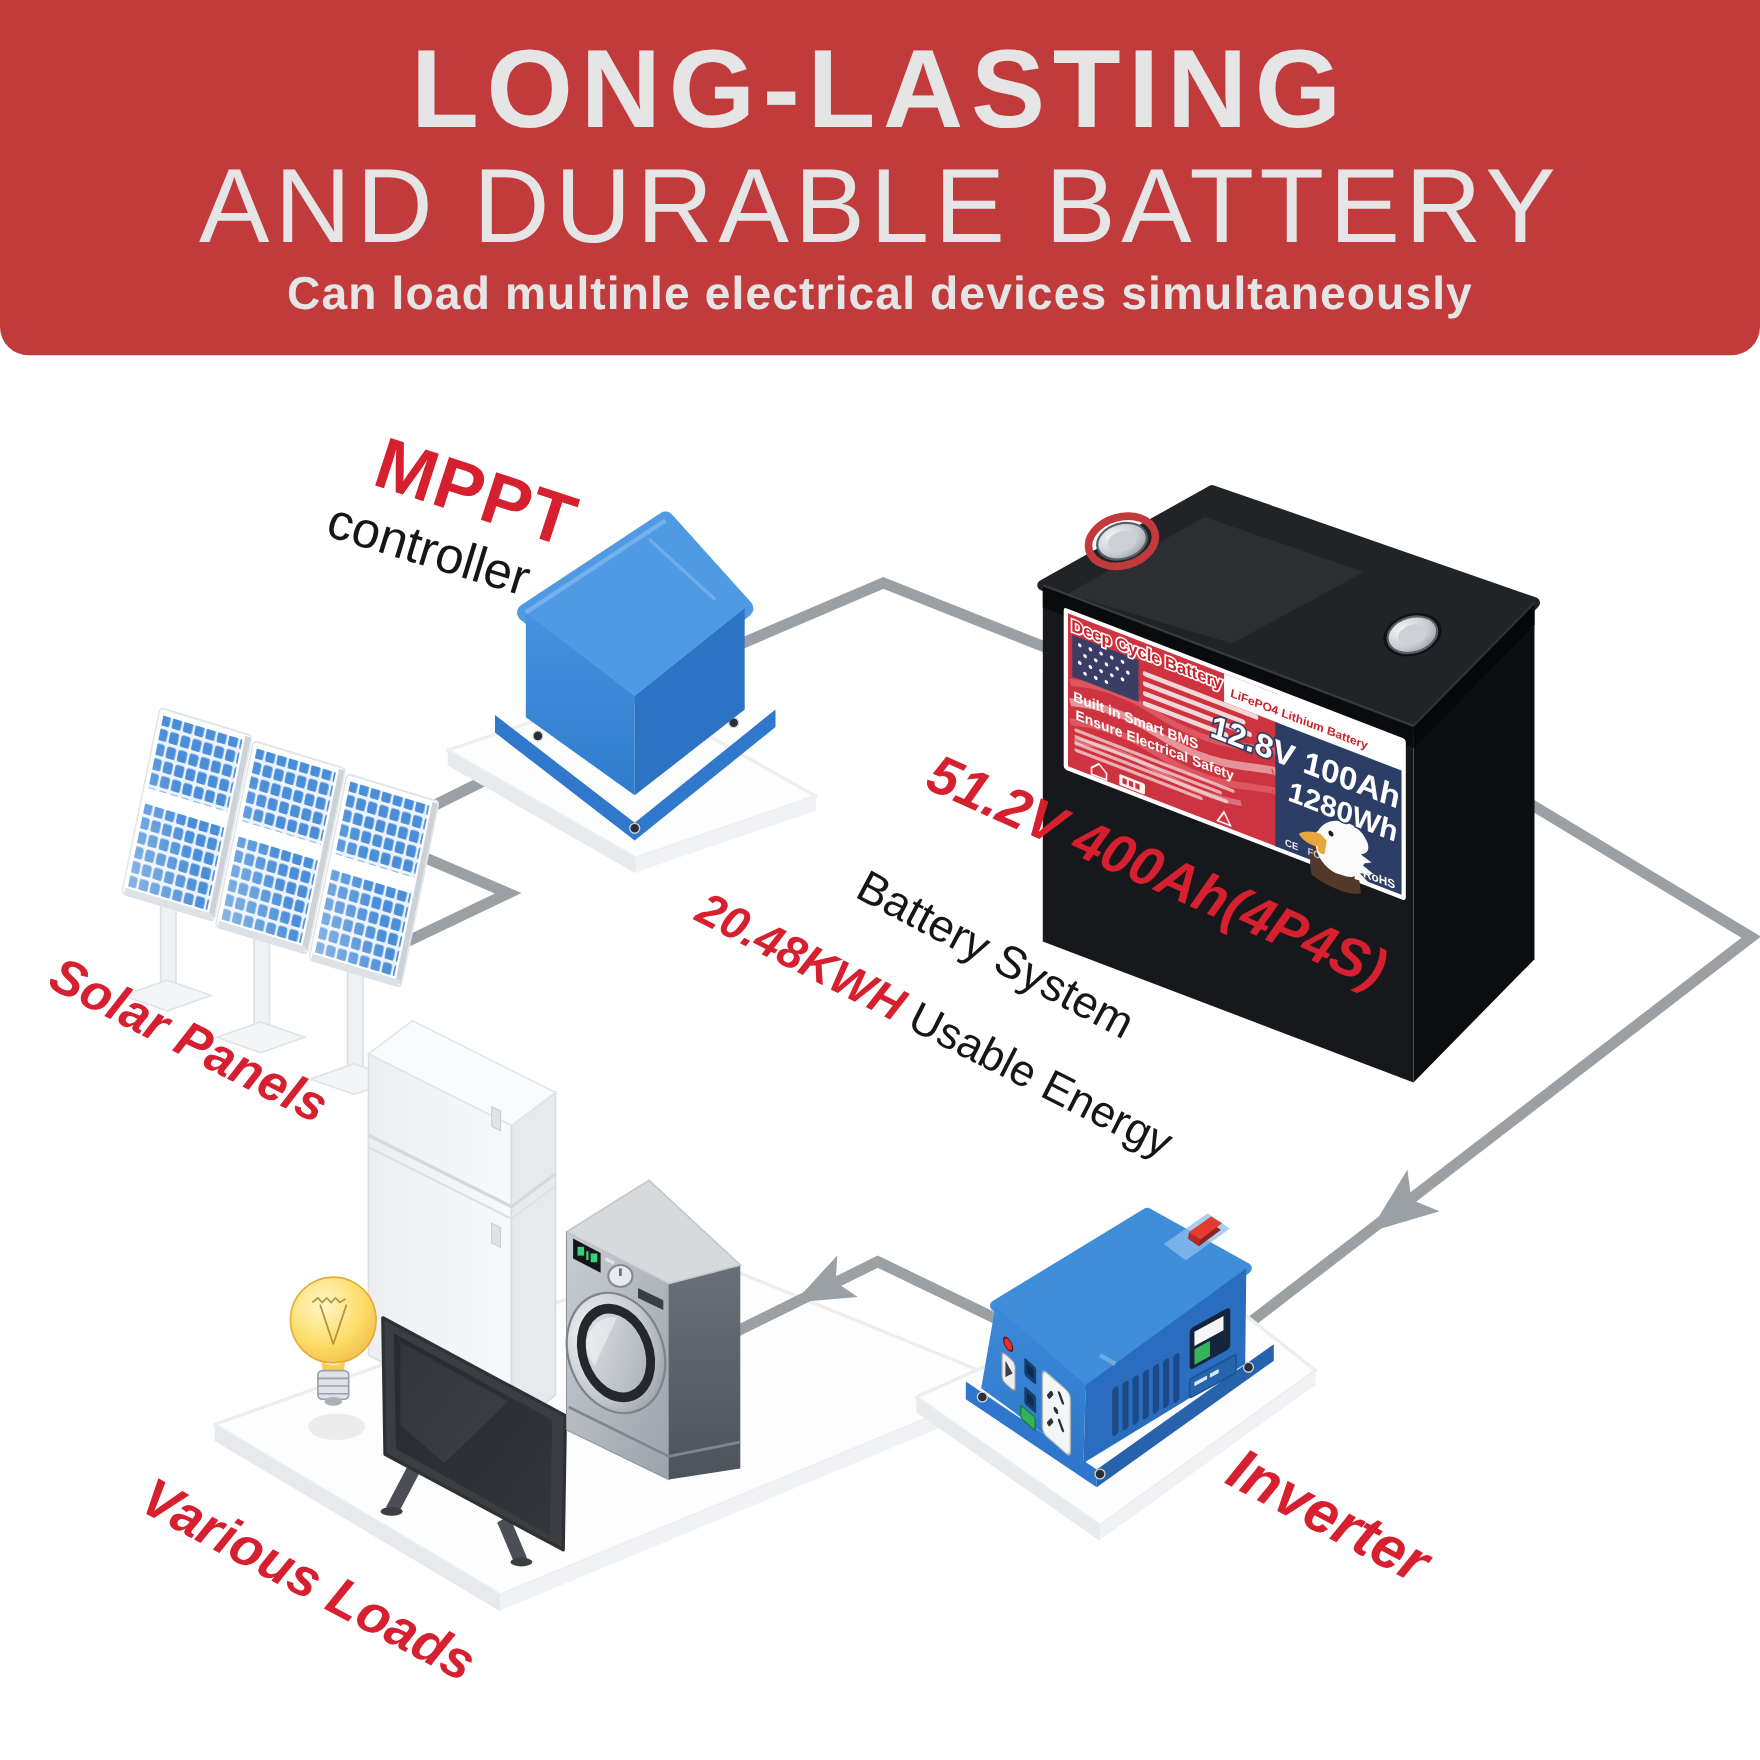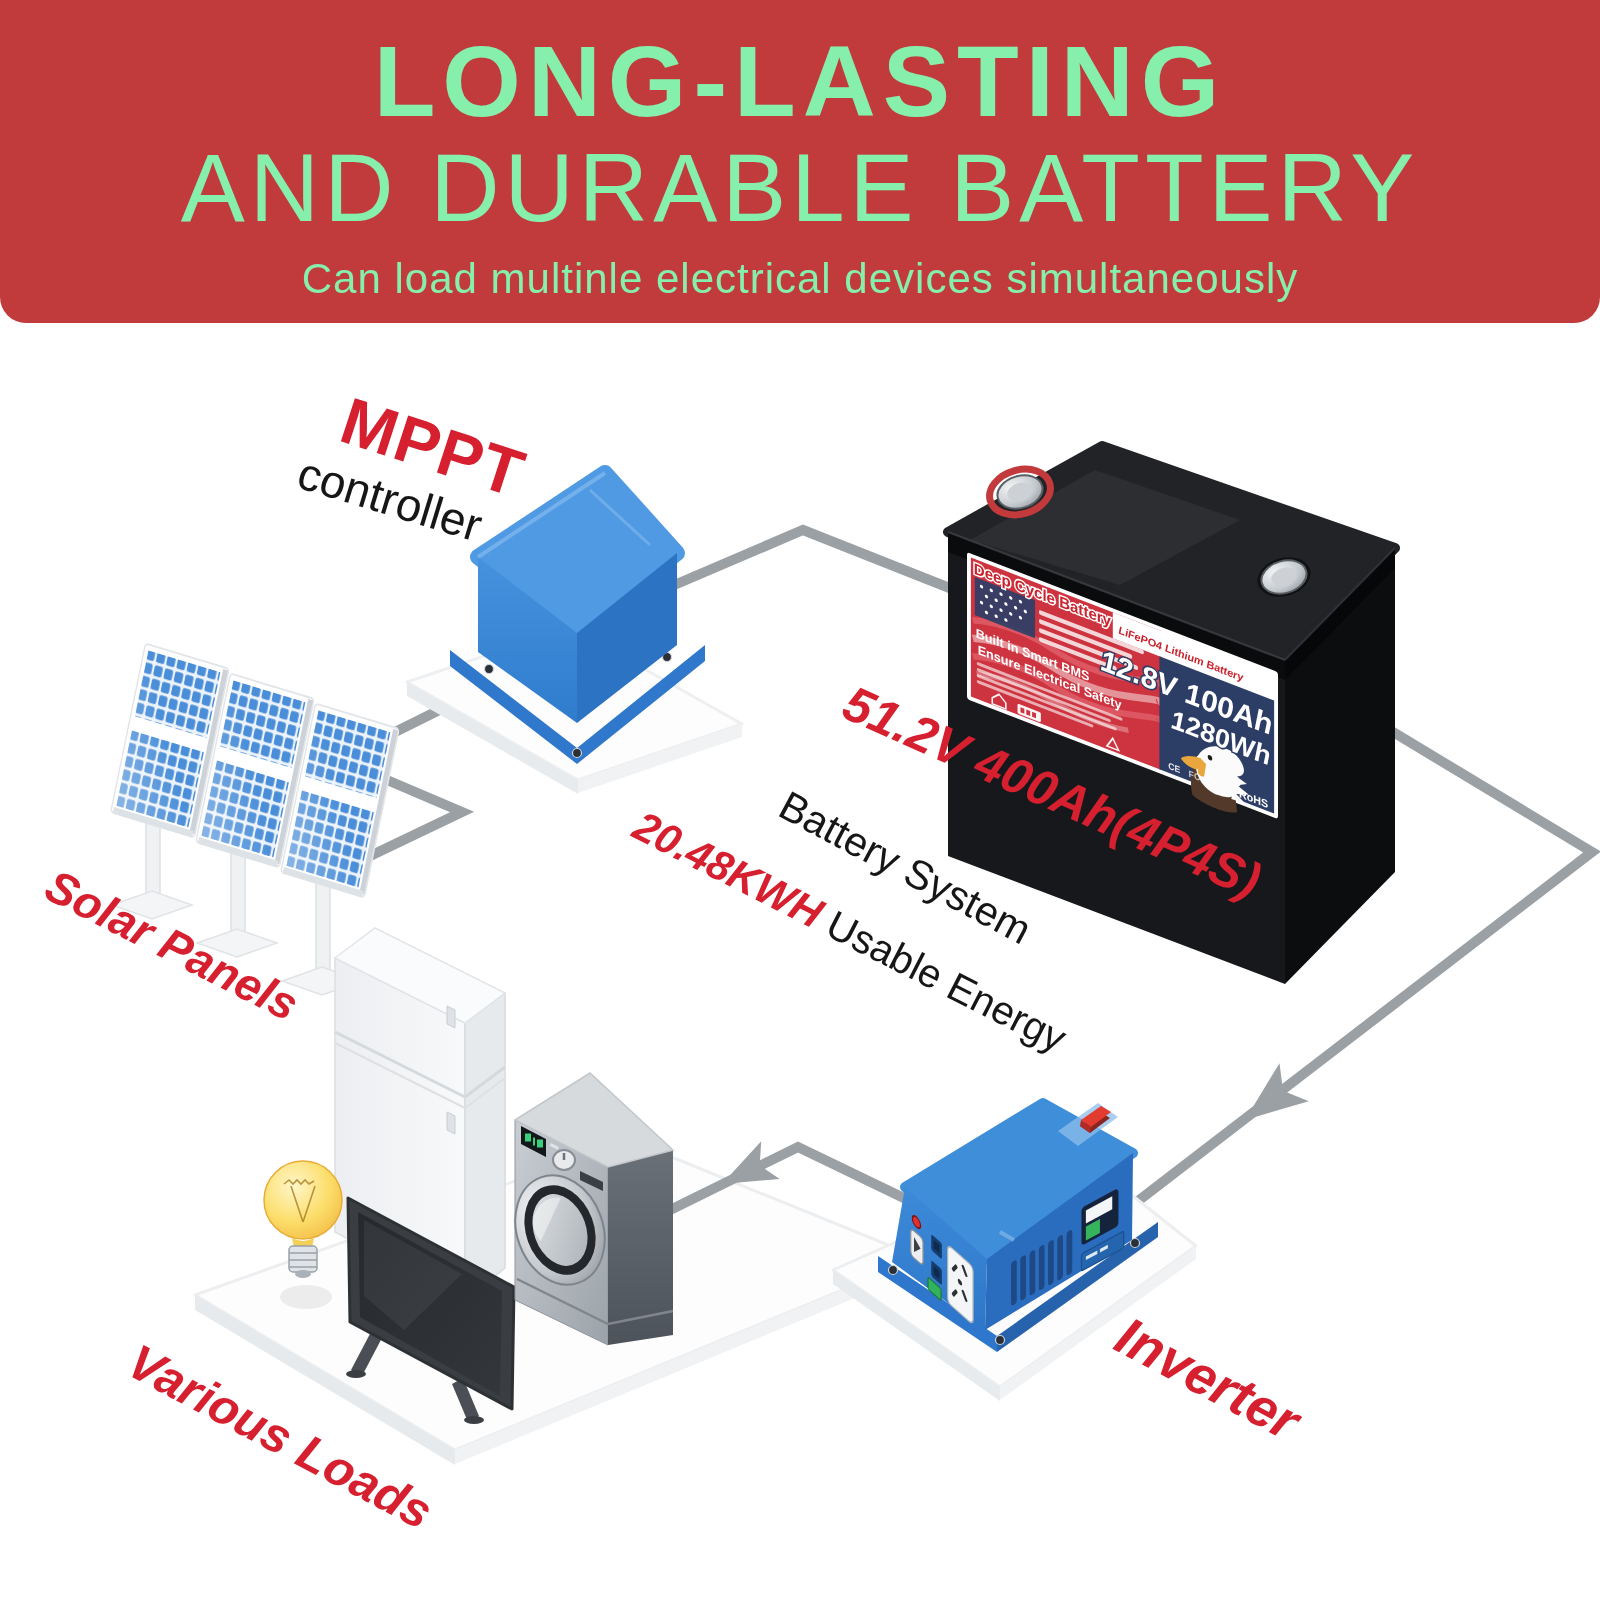--- a/index.html
+++ b/index.html
@@ -1,23 +1,23 @@
 <!DOCTYPE html>
 <html><head>
 <meta charset="utf-8">
 <style>
   html,body{margin:0;padding:0;background:#fff;}
   .stage{position:relative;width:1600px;height:1600px;background:#fff;overflow:hidden;
          font-family:"Liberation Sans",sans-serif;}
   
   .banner{position:absolute;left:0;top:0;width:1600px;height:323px;background:#c13a3c;
-          border-radius:0 0 26px 26px;text-align:center;color:#86efac;}
+          border-radius:0 0 26px 26px;text-align:center;color:#e5e5e5;}
   .banner .t1{font-weight:700;font-size:101px;letter-spacing:7px;line-height:1.02;padding-top:30px;}
   .banner .t2{font-weight:400;font-size:96px;letter-spacing:5px;line-height:1.02;margin-top:6px;}
-  .banner .sub{font-weight:400;font-size:42px;letter-spacing:1px;margin-top:18px;}
+  .banner .sub{font-weight:700;font-size:42px;letter-spacing:1px;margin-top:6px;}
   
   .lbl{position:absolute;white-space:nowrap;line-height:1;
        transform:translate(-50%,-50%) rotate(var(--r));}
   .red-b{color:#d6202f;font-weight:700;}
   .red-bi{color:#d6202f;font-weight:700;font-style:italic;}
   .blk{color:#161616;font-weight:400;}
   svg text{font-family:"Liberation Sans",sans-serif;}
 </style>
 </head>
 <body>

